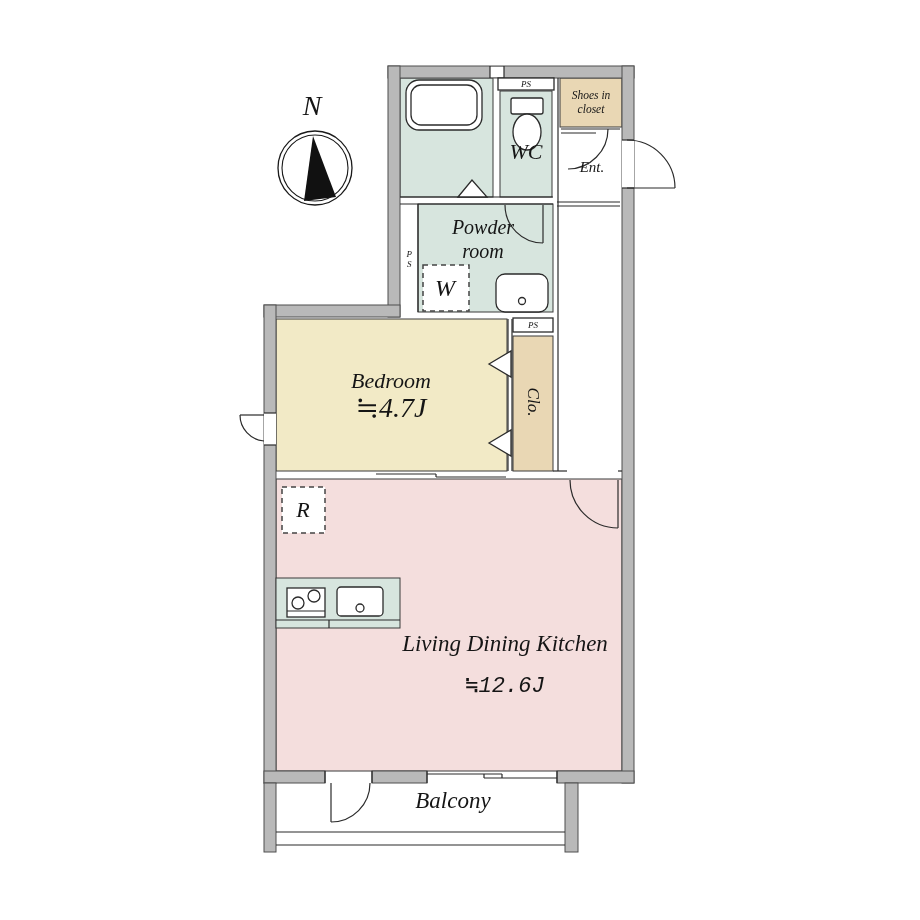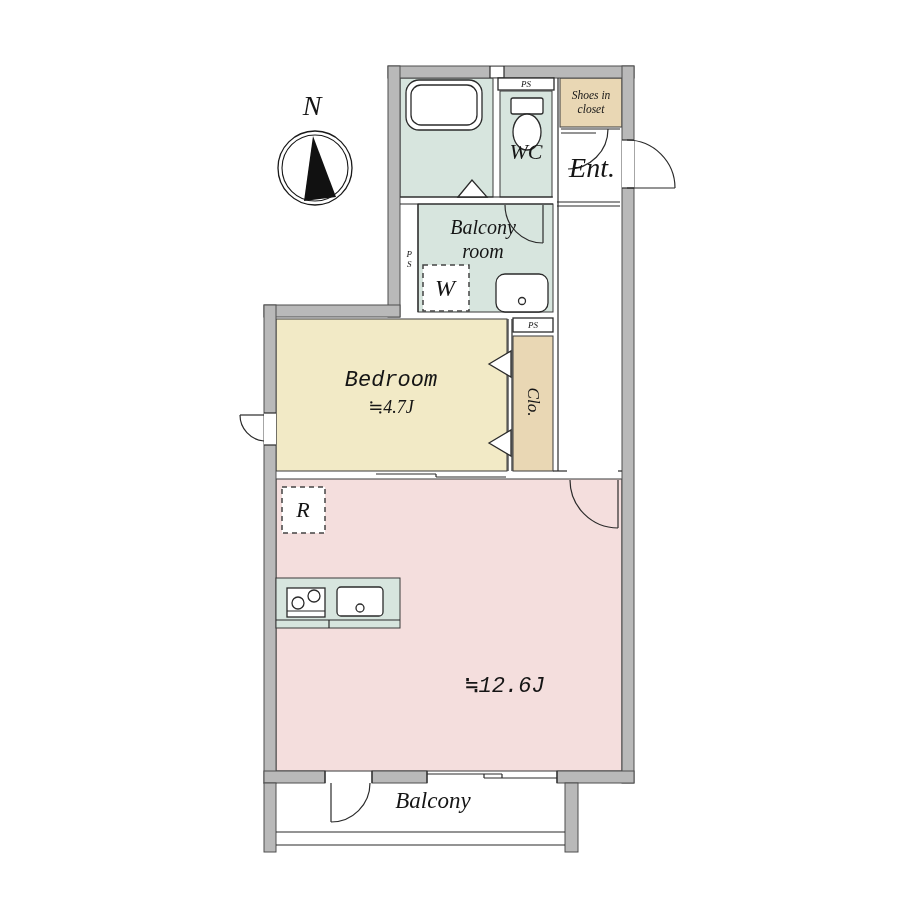--- a/index.html
+++ b/index.html
@@ -160,31 +160,32 @@
   <g>
     <circle cx="315" cy="168" r="37" fill="#ffffff" stroke="#1a1a1a" stroke-width="1.3"></circle>
     <circle cx="315" cy="168" r="33" fill="none" stroke="#1a1a1a" stroke-width="1.1"></circle>
     <polygon points="313,136 304,201 336,197" fill="#111111"></polygon>
   </g>
 </svg>
 
   <div class="lbl" style="left:312px;top:106px;font-size:28px;">N</div>
 
   <div class="lbl" style="left:526px;top:152px;font-size:22px;">WC</div>
-  <div class="lbl" style="left:592px;top:168px;font-size:28px;">Ent.</div>
+  <div class="lbl" style="left:592px;top:168px;font-size:15px;">Ent.</div>
   <div class="lbl wrap" style="left:591px;top:103px;width:60px;font-size:11.5px;">Shoes in closet</div>
-  <div class="lbl wrap" style="left:483px;top:240px;width:92px;font-size:20px;">Balcony room</div>
+  <div class="lbl wrap" style="left:483px;top:240px;width:92px;font-size:20px;">Powder room</div>
 
   <div class="lbl" style="left:526px;top:84px;font-size:9px;">PS</div>
   <div class="lbl vert" style="left:409px;top:259px;font-size:9px;">PS</div>
   <div class="lbl" style="left:533px;top:325px;font-size:9px;">PS</div>
 
   <div class="lbl" style="left:445px;top:288px;font-size:24px;">W</div>
   <div class="lbl" style="left:303px;top:510px;font-size:22px;">R</div>
 
-  <div class="lbl" style="left:391px;top:381px;font-size:22px;font-family:Liberation Mono, monospace;">Bedroom</div>
-  <div class="lbl" style="left:391px;top:408px;font-size:18px;">≒4.7J</div>
+  <div class="lbl" style="left:391px;top:381px;font-size:22px;">Bedroom</div>
+  <div class="lbl" style="left:391px;top:408px;font-size:28px;">≒4.7J</div>
   <div class="lbl rot90" style="left:533px;top:402px;font-size:17px;">Clo.</div>
 
+  <div class="lbl wrap" style="left:505px;top:644px;width:210px;font-size:23px;">Living Dining Kitchen</div>
   <div class="lbl" style="left:505px;top:687px;font-size:22px;font-family:Liberation Mono, monospace;">≒12.6J</div>
 
-  <div class="lbl" style="left:433px;top:801px;font-size:23px;">Balcony</div>
+  <div class="lbl" style="left:453px;top:801px;font-size:23px;">Balcony</div>
 </div>
 
 </body></html>

